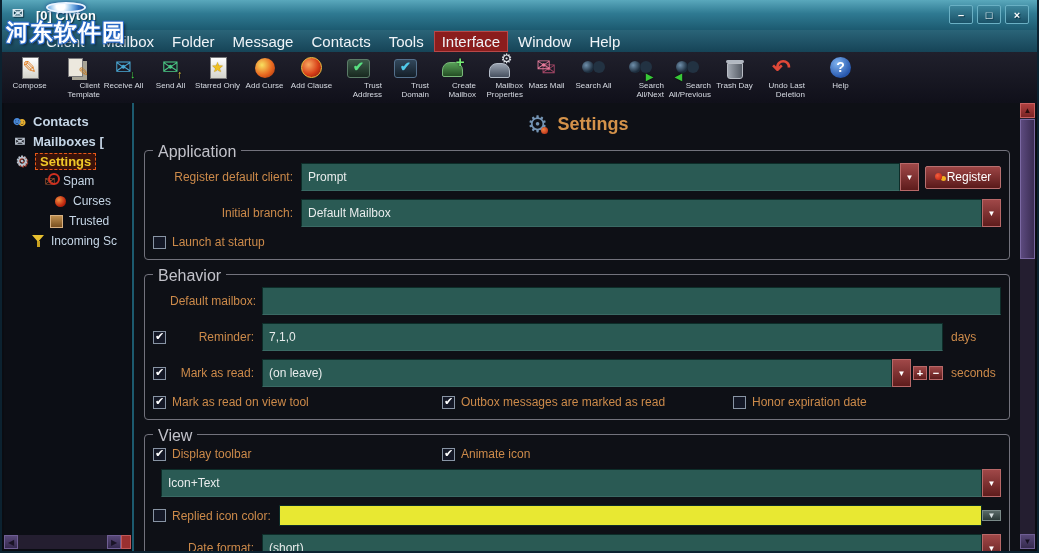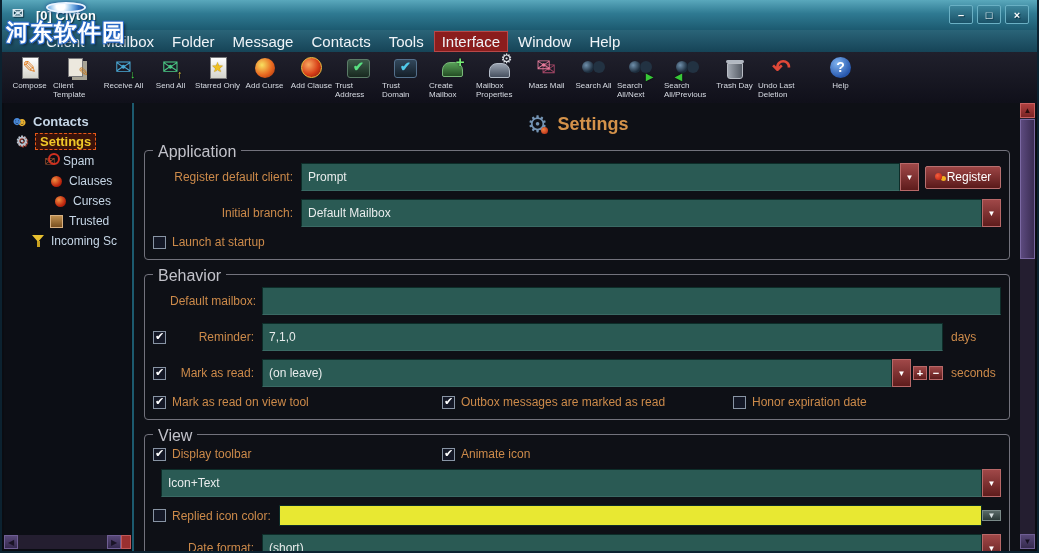--- a/index.html
+++ b/index.html
@@ -53,21 +53,21 @@
   .menu-item.hl { background:#8b1d1d; border:1px solid #b84848; padding:1px 7px; }
 
   
   .toolbar {
     position:absolute; left:0; top:52px; right:0; height:51px;
     background:linear-gradient(#20202c,#10101a);
     display:flex; align-items:flex-start; padding:2px 0 0 4px;
   }
   .tb-btn {
     width:47px; min-height:47px; display:flex; flex-direction:column; align-items:center;
-    padding-top:1px; cursor:default; color:#d8dce4; font-size:8px; text-align:left; line-height:1.15;
+    padding-top:1px; cursor:default; color:#d8dce4; font-size:8px; text-align:right; line-height:1.15;
   }
   .tb-btn.sep { margin-left:12px; }
   .tb-label { margin-top:1px; }
   .ic { width:28px; height:25px; position:relative; display:flex; align-items:center; justify-content:center; flex:none; }
   .pagebg::before { content:""; position:absolute; left:6px; top:2px; width:15px; height:20px;
     background:linear-gradient(#ffffff,#d4d4cc); border:1px solid #78787a; }
   .ic-compose::after { content:"✎"; position:relative; color:#e07818; font-size:17px; }
   .ic-template::before { content:""; position:absolute; left:5px; top:3px; width:13px; height:17px;
     background:#ece8de; border:1px solid #78787a; box-shadow:4px 3px 0 #a8a496; }
   .ic-template::after { content:"✎"; position:absolute; right:2px; bottom:0; color:#c87818; font-size:12px; }
@@ -339,31 +339,31 @@
       <span class="ic ic-help"></span>
       <span class="tb-label">Help</span>
     </div>
   </div>
 
   <div class="sidebar">
     <div class="sb-item big" style="padding-left:8px">
       <span class="sbi sbi-contacts"></span>
       <span class="sb-text">Contacts</span>
     </div>
+    <div class="sb-item big" style="padding-left:8px">
+      <span class="sbi sbi-mailboxes"></span>
+      <span class="sb-text">Mailboxes [</span>
+    </div>
     <div class="sb-item big sel" style="padding-left:10px">
       <span class="sbi sbi-settings"></span>
       <span class="sb-text">Settings</span>
     </div>
     <div class="sb-item" style="padding-left:38px">
       <span class="sbi sbi-spam"></span>
       <span class="sb-text">Spam</span>
-    </div>
-    <div class="sb-item" style="padding-left:44px">
-      <span class="sbi sbi-ball"></span>
-      <span class="sb-text">Clauses</span>
     </div>
     <div class="sb-item" style="padding-left:48px">
       <span class="sbi sbi-ball"></span>
       <span class="sb-text">Curses</span>
     </div>
     <div class="sb-item" style="padding-left:44px">
       <span class="sbi sbi-trusted"></span>
       <span class="sb-text">Trusted</span>
     </div>
     <div class="sb-item" style="padding-left:26px">

